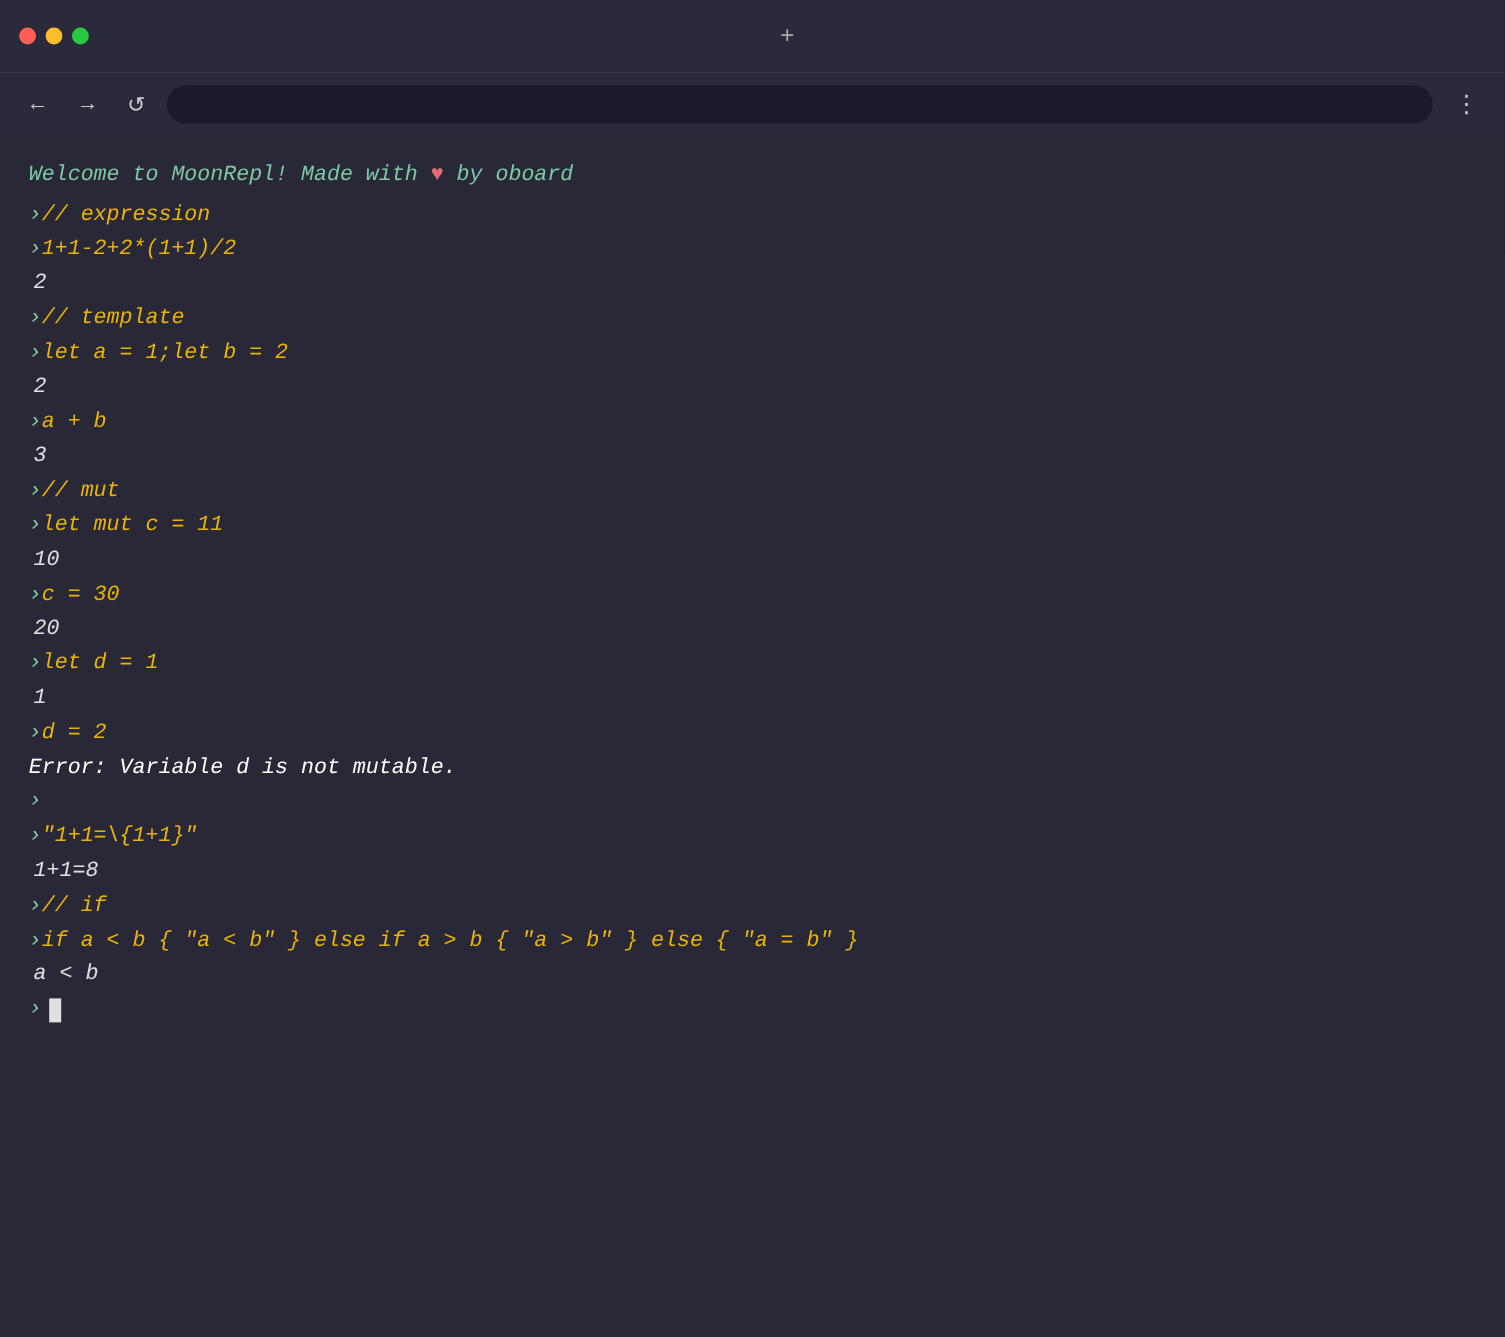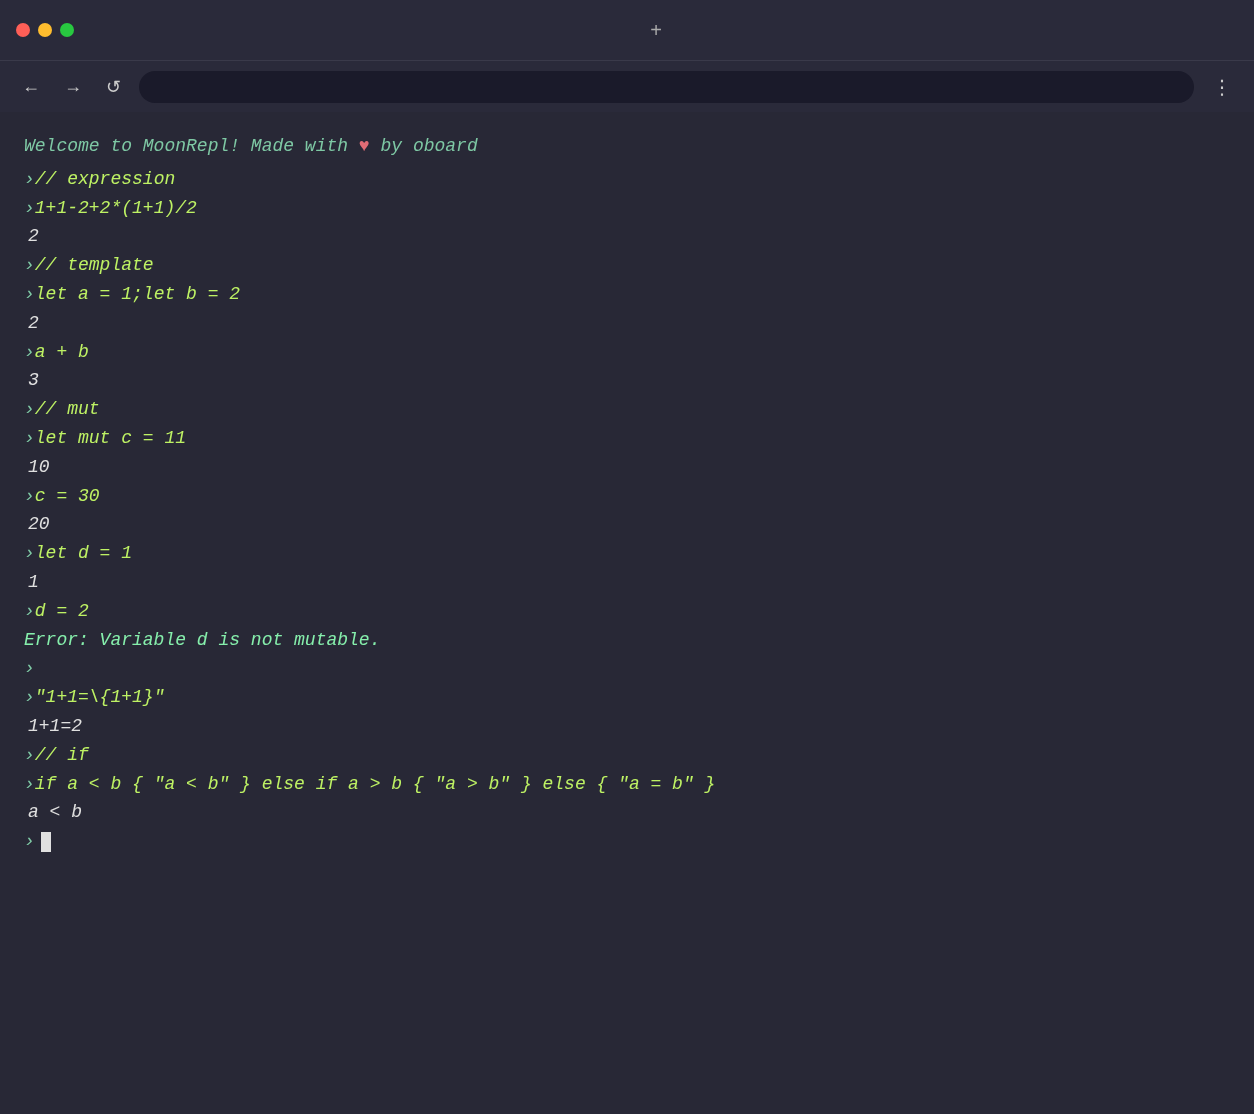--- a/index.html
+++ b/index.html
@@ -133,30 +133,30 @@
       color: #e06c75;
     }
 
     .prompt {
       color: #7ec8a4;
       font-size: 18px;
       flex-shrink: 0;
     }
 
     .input-text {
-      color: #bef264;
+      color: #eab308;
     }
 
     .output-line {
       color: #e0e0e0;
       padding-left: 4px;
     }
 
     .error-line {
-      color: #86efac;
+      color: #ffffff;
     }
 
     .cursor-line {
       display: flex;
       align-items: baseline;
       gap: 6px;
     }
 
     .cursor {
       display: inline-block;
@@ -271,21 +271,21 @@
         <span class="error-line">Error: Variable d is not mutable.</span>
       </div>
       <div class="line">
       <span class="prompt">›</span>
     </div>
       <div class="line">
       <span class="prompt">›</span>
       <span class="input-text">"1+1=\{1+1}"</span>
     </div>
       <div class="line">
-        <span class="output-line">1+1=2</span>
+        <span class="output-line">1+1=8</span>
       </div>
       <div class="line">
       <span class="prompt">›</span>
       <span class="input-text">// if</span>
     </div>
       <div class="line">
       <span class="prompt">›</span>
       <span class="input-text">if a &lt; b { "a &lt; b" } else if a &gt; b { "a &gt; b" } else { "a = b" }</span>
     </div>
       <div class="line">

